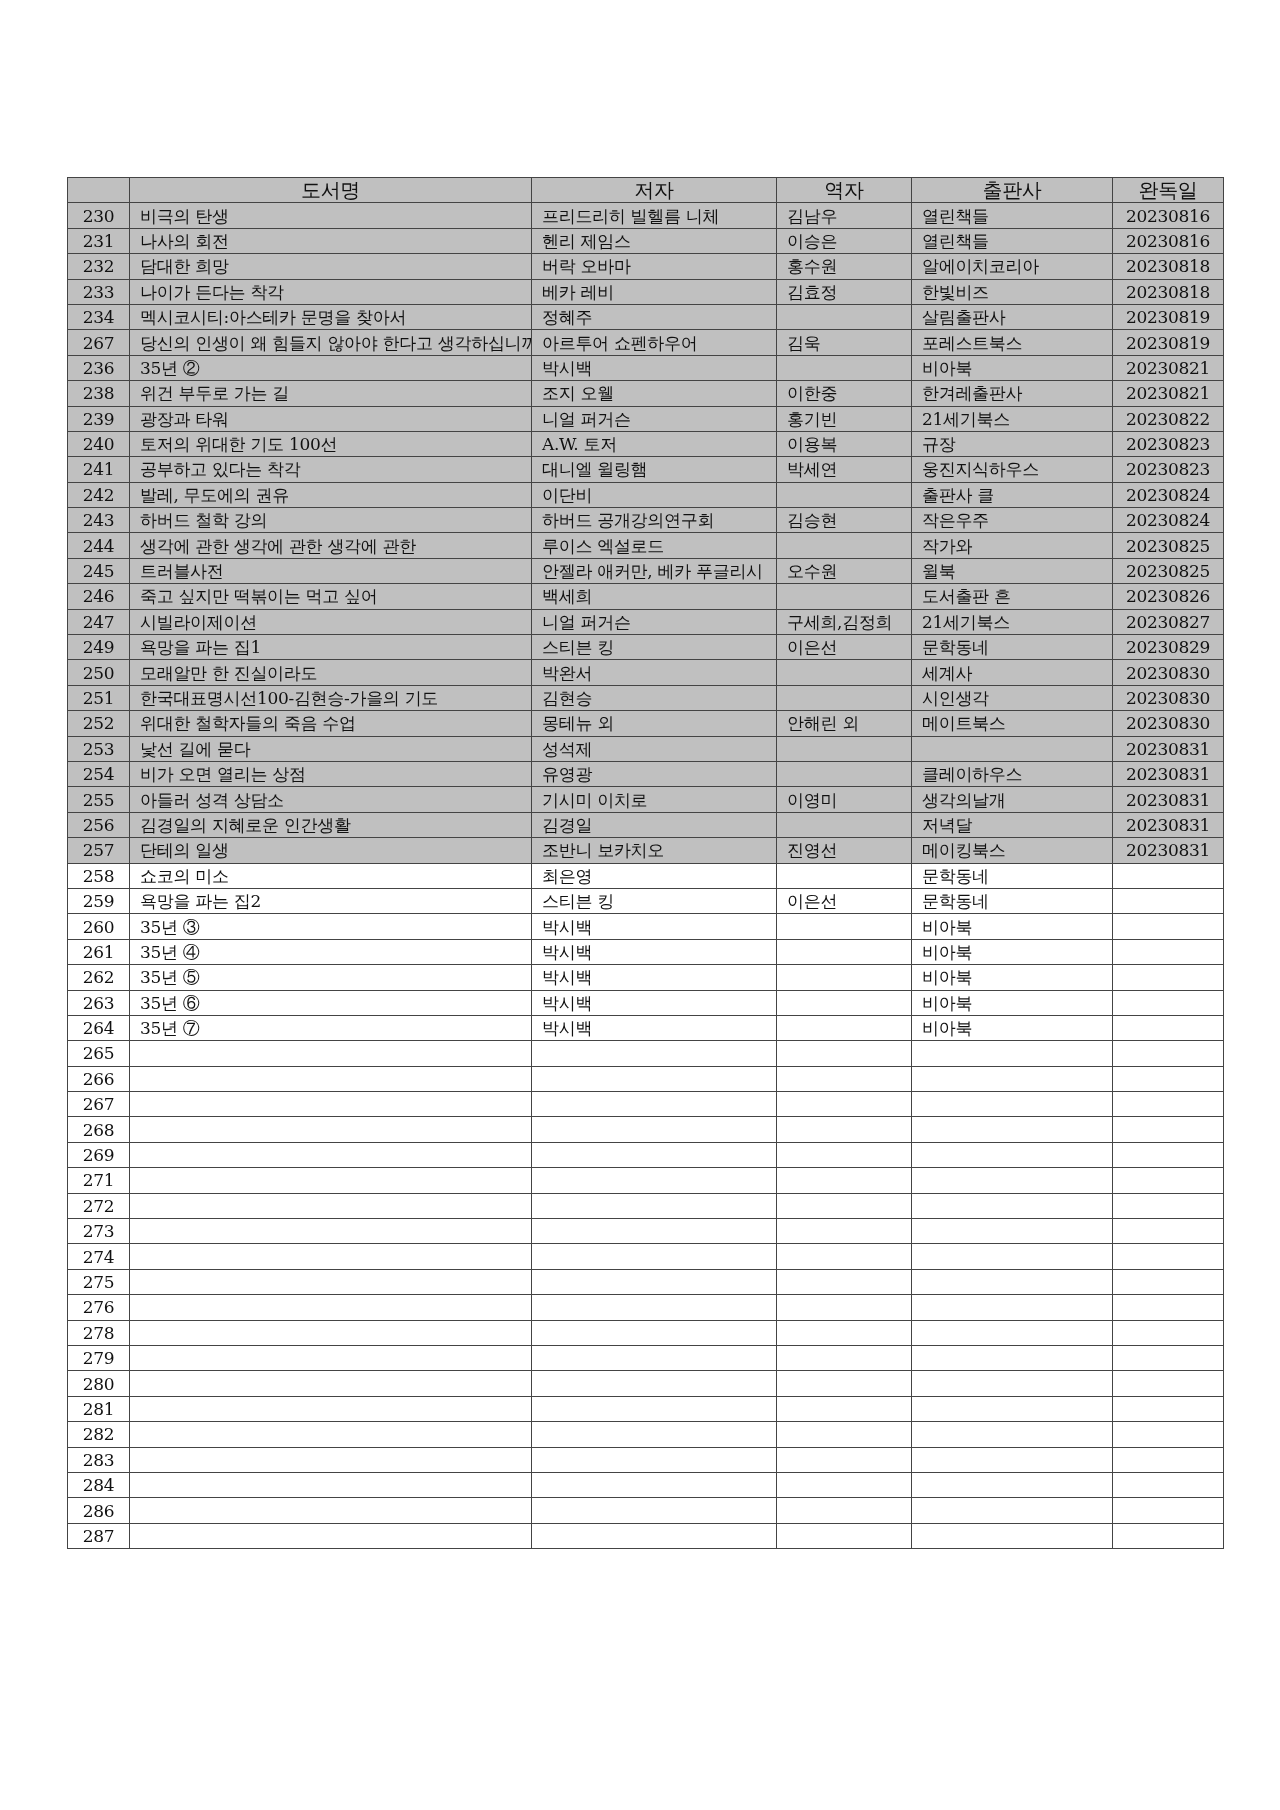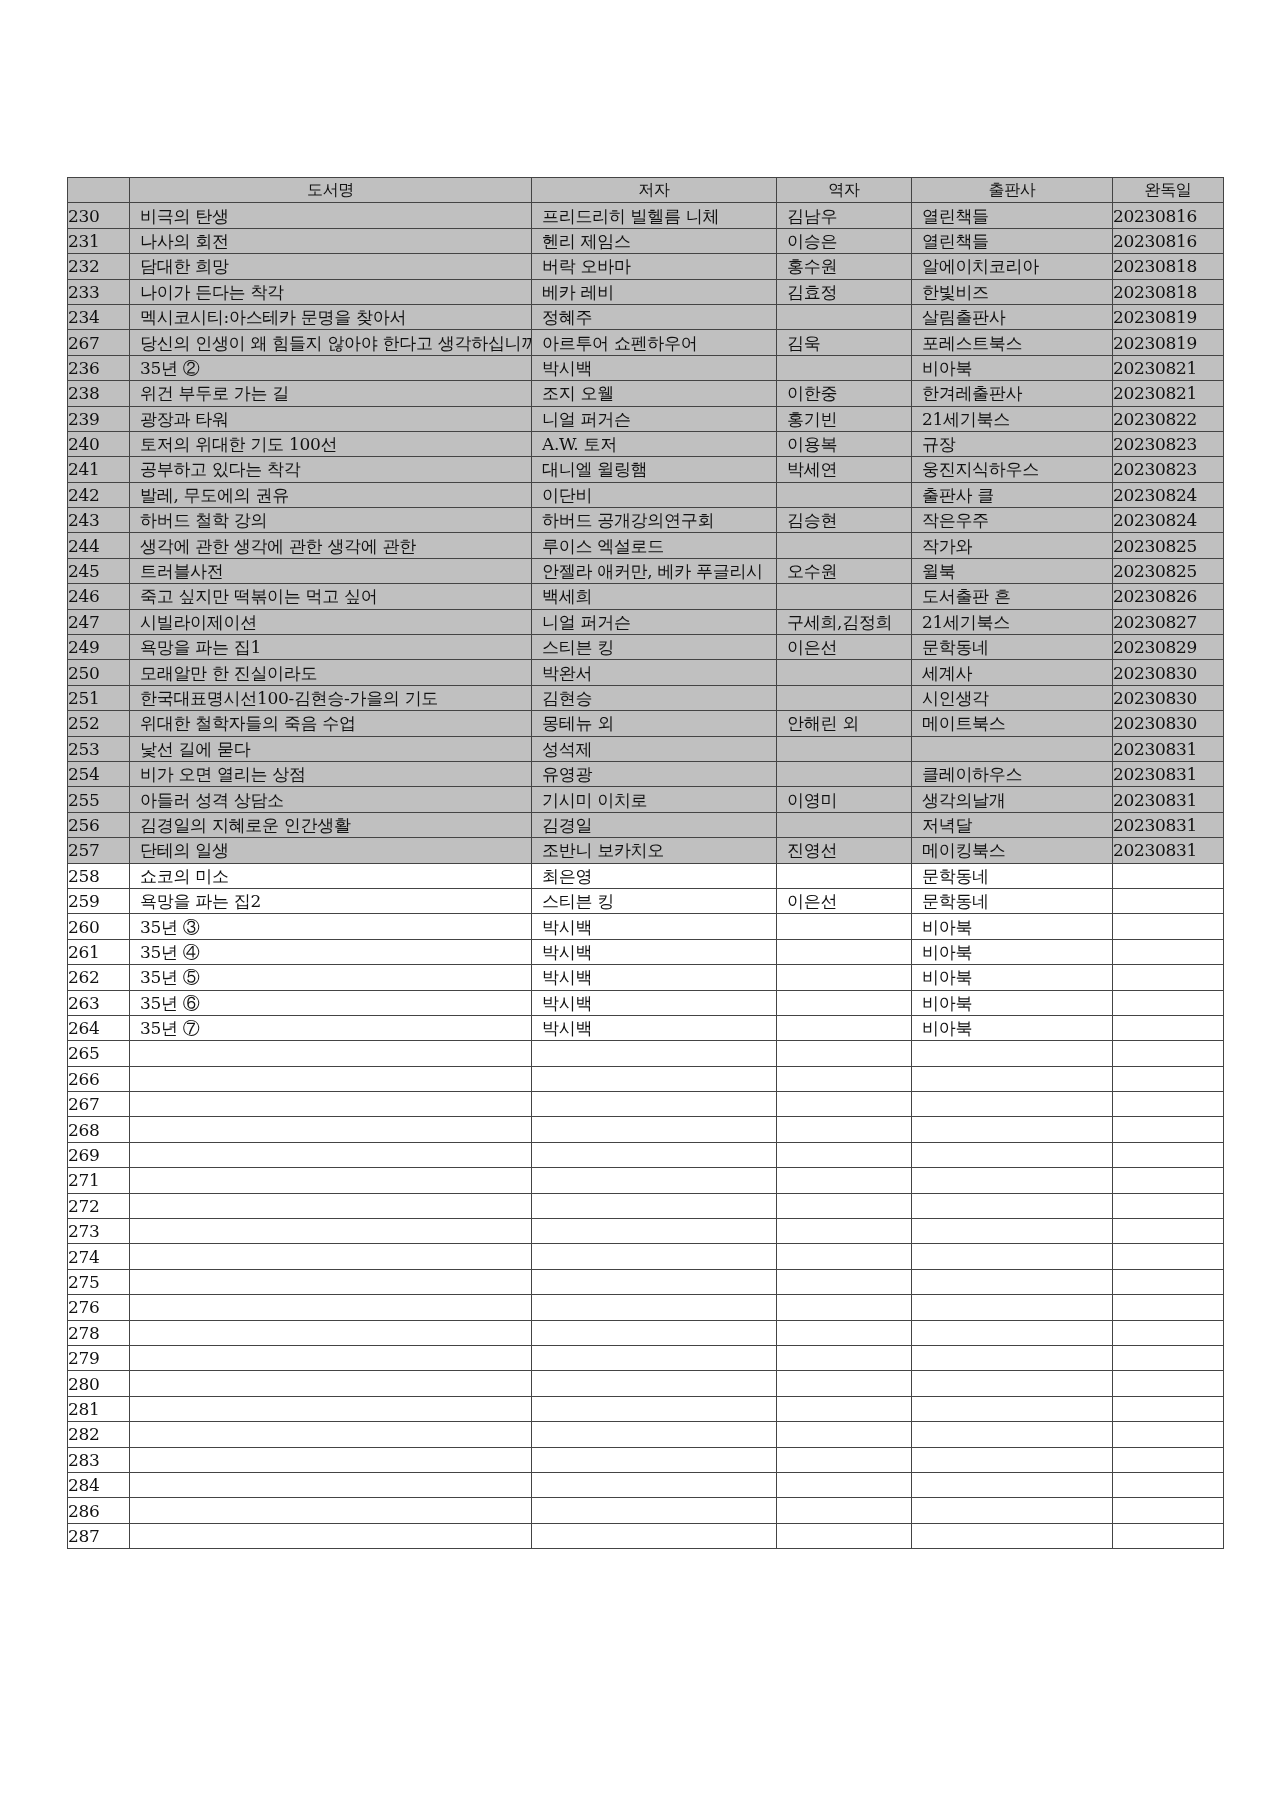--- a/index.html
+++ b/index.html
@@ -33,27 +33,28 @@
       line-height: 22px;
       white-space: nowrap;
       overflow: hidden;
       font-weight: normal;
       letter-spacing: -0.3px;
     }
     #reading-log th {
       text-align: center;
       background: #c0c0c0;
       font-family: "DejaVu Sans", "Liberation Sans", sans-serif;
-      font-size: 16px;
+      font-size: 20px;
     }
     #reading-log td.num {
-      text-align: left;
+      text-align: center;
       padding: 0;
     }
     #reading-log td.date {
+      text-align: center;
       padding: 0;
     }
     #reading-log tr.done td {
       background: #c0c0c0;
     }
     #reading-log tr.pending td,
     #reading-log tr.empty td {
       background: #ffffff;
     }
     col.c-num { width: 62px; }

